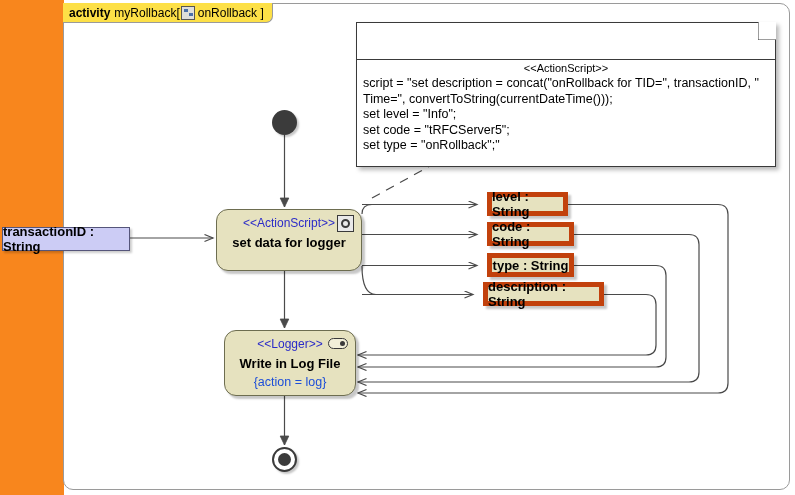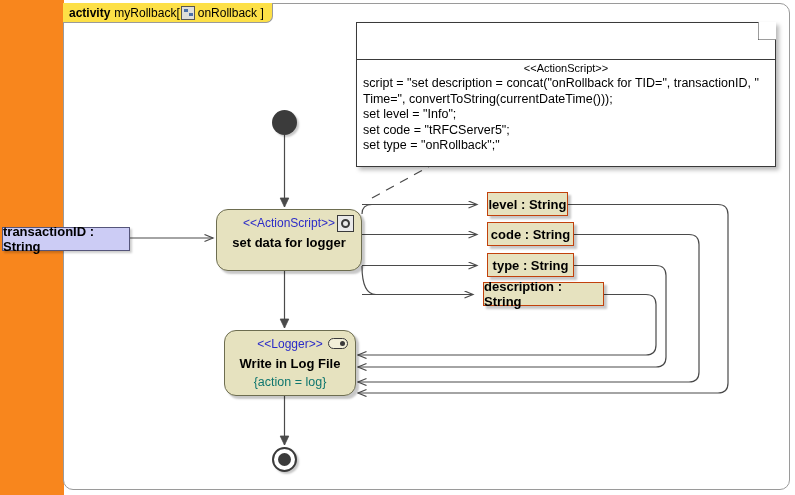--- a/index.html
+++ b/index.html
@@ -182,21 +182,21 @@
     font-size: 13px;
     font-weight: bold;
     color: #000;
   }
   .act-sub {
     position: absolute;
     left: 0; right: 0;
     top: 44px;
     text-align: center;
     font-size: 12.5px;
-    color: #0f766e;
+    color: #1d4ed8;
   }
   
   .node-icon-gear {
     position: absolute;
     right: 7px; top: 5px;
     width: 17px; height: 17px;
     background: #e9e9e9;
     border: 1px solid #3a3a3a;
     box-sizing: border-box;
   }
@@ -224,21 +224,21 @@
     right: 2px; top: 1.5px;
     width: 5px; height: 5px;
     border-radius: 50%;
     background: #3a3a3a;
   }
 
   
   .obj-node {
     position: absolute;
     background: #e6e2bf;
-    border: 1px solid #c2410c;
+    border: 5px solid #c2410c;
     box-sizing: border-box;
     box-shadow: 3px 3px 2px rgba(0,0,0,0.22);
     display: flex;
     align-items: center;
     justify-content: center;
     font-size: 13px;
     font-weight: bold;
     color: #000;
   }
   #obj-level       { left: 487px; top: 192px; width: 81px;  height: 24px; }

